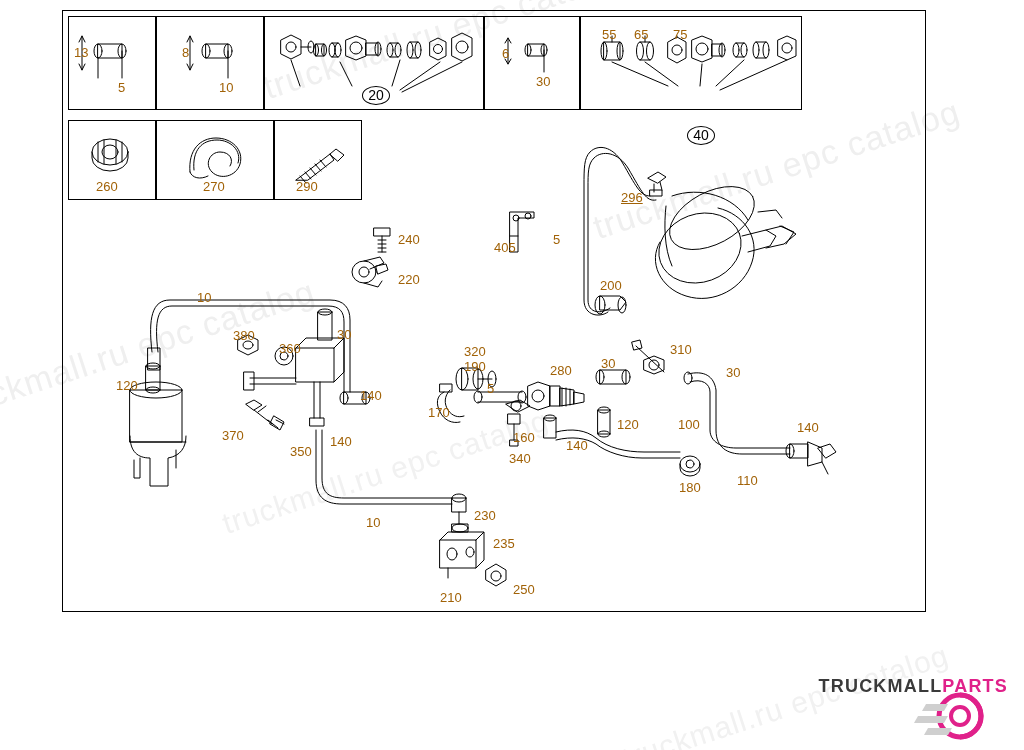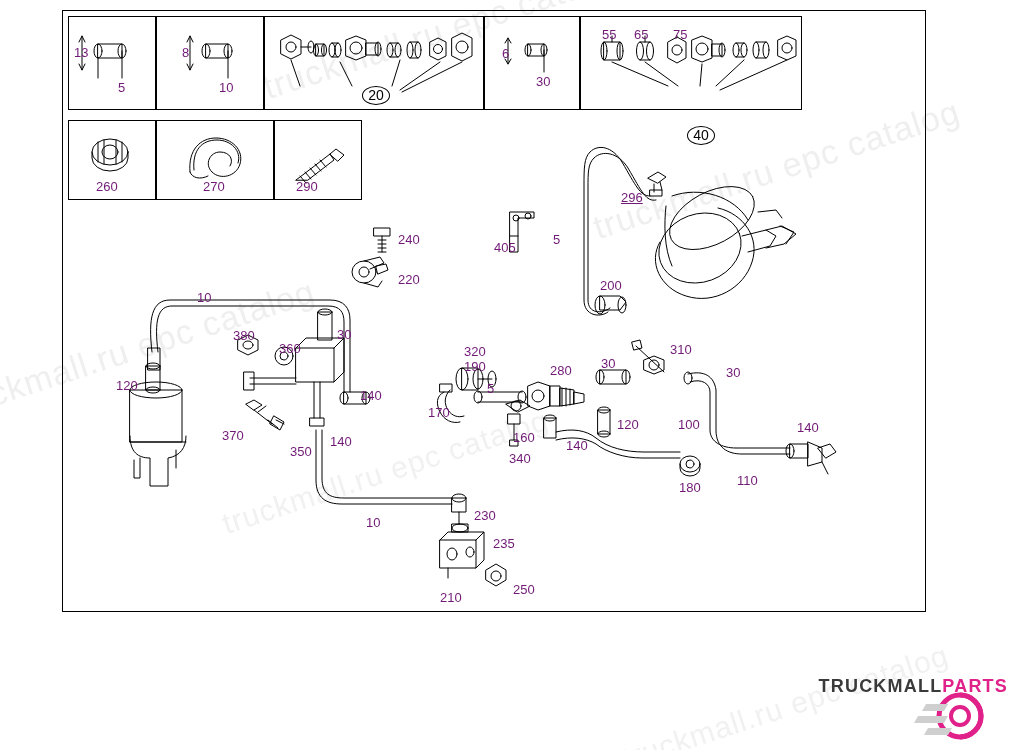--- a/index.html
+++ b/index.html
@@ -12,21 +12,21 @@
   .wm.g1{font-size:34px;color:#efefef;}
   .wm.g2{font-size:30px;color:#f1f1f1;}
 
   
   .outer-frame{position:absolute;left:62px;top:10px;width:862px;height:600px;border:1px solid #000;}
 
   
   .box{position:absolute;border:1px solid #000;box-sizing:border-box;}
 
   
-  .lbl{position:absolute;font-size:13px;font-family:"Liberation Sans",sans-serif;color:#701a75;white-space:nowrap;}
+  .lbl{position:absolute;font-size:13px;font-family:"Liberation Sans",sans-serif;color:#a16207;white-space:nowrap;}
 
   
   .circ{position:absolute;border:1px solid #000;border-radius:50%;width:26px;height:17px;
         font-size:14px;line-height:17px;text-align:center;background:#fff;}
 
   
   svg.art{position:absolute;left:0;top:0;width:1024px;height:750px;}
   svg.art *{vector-effect:non-scaling-stroke;}
 
   

